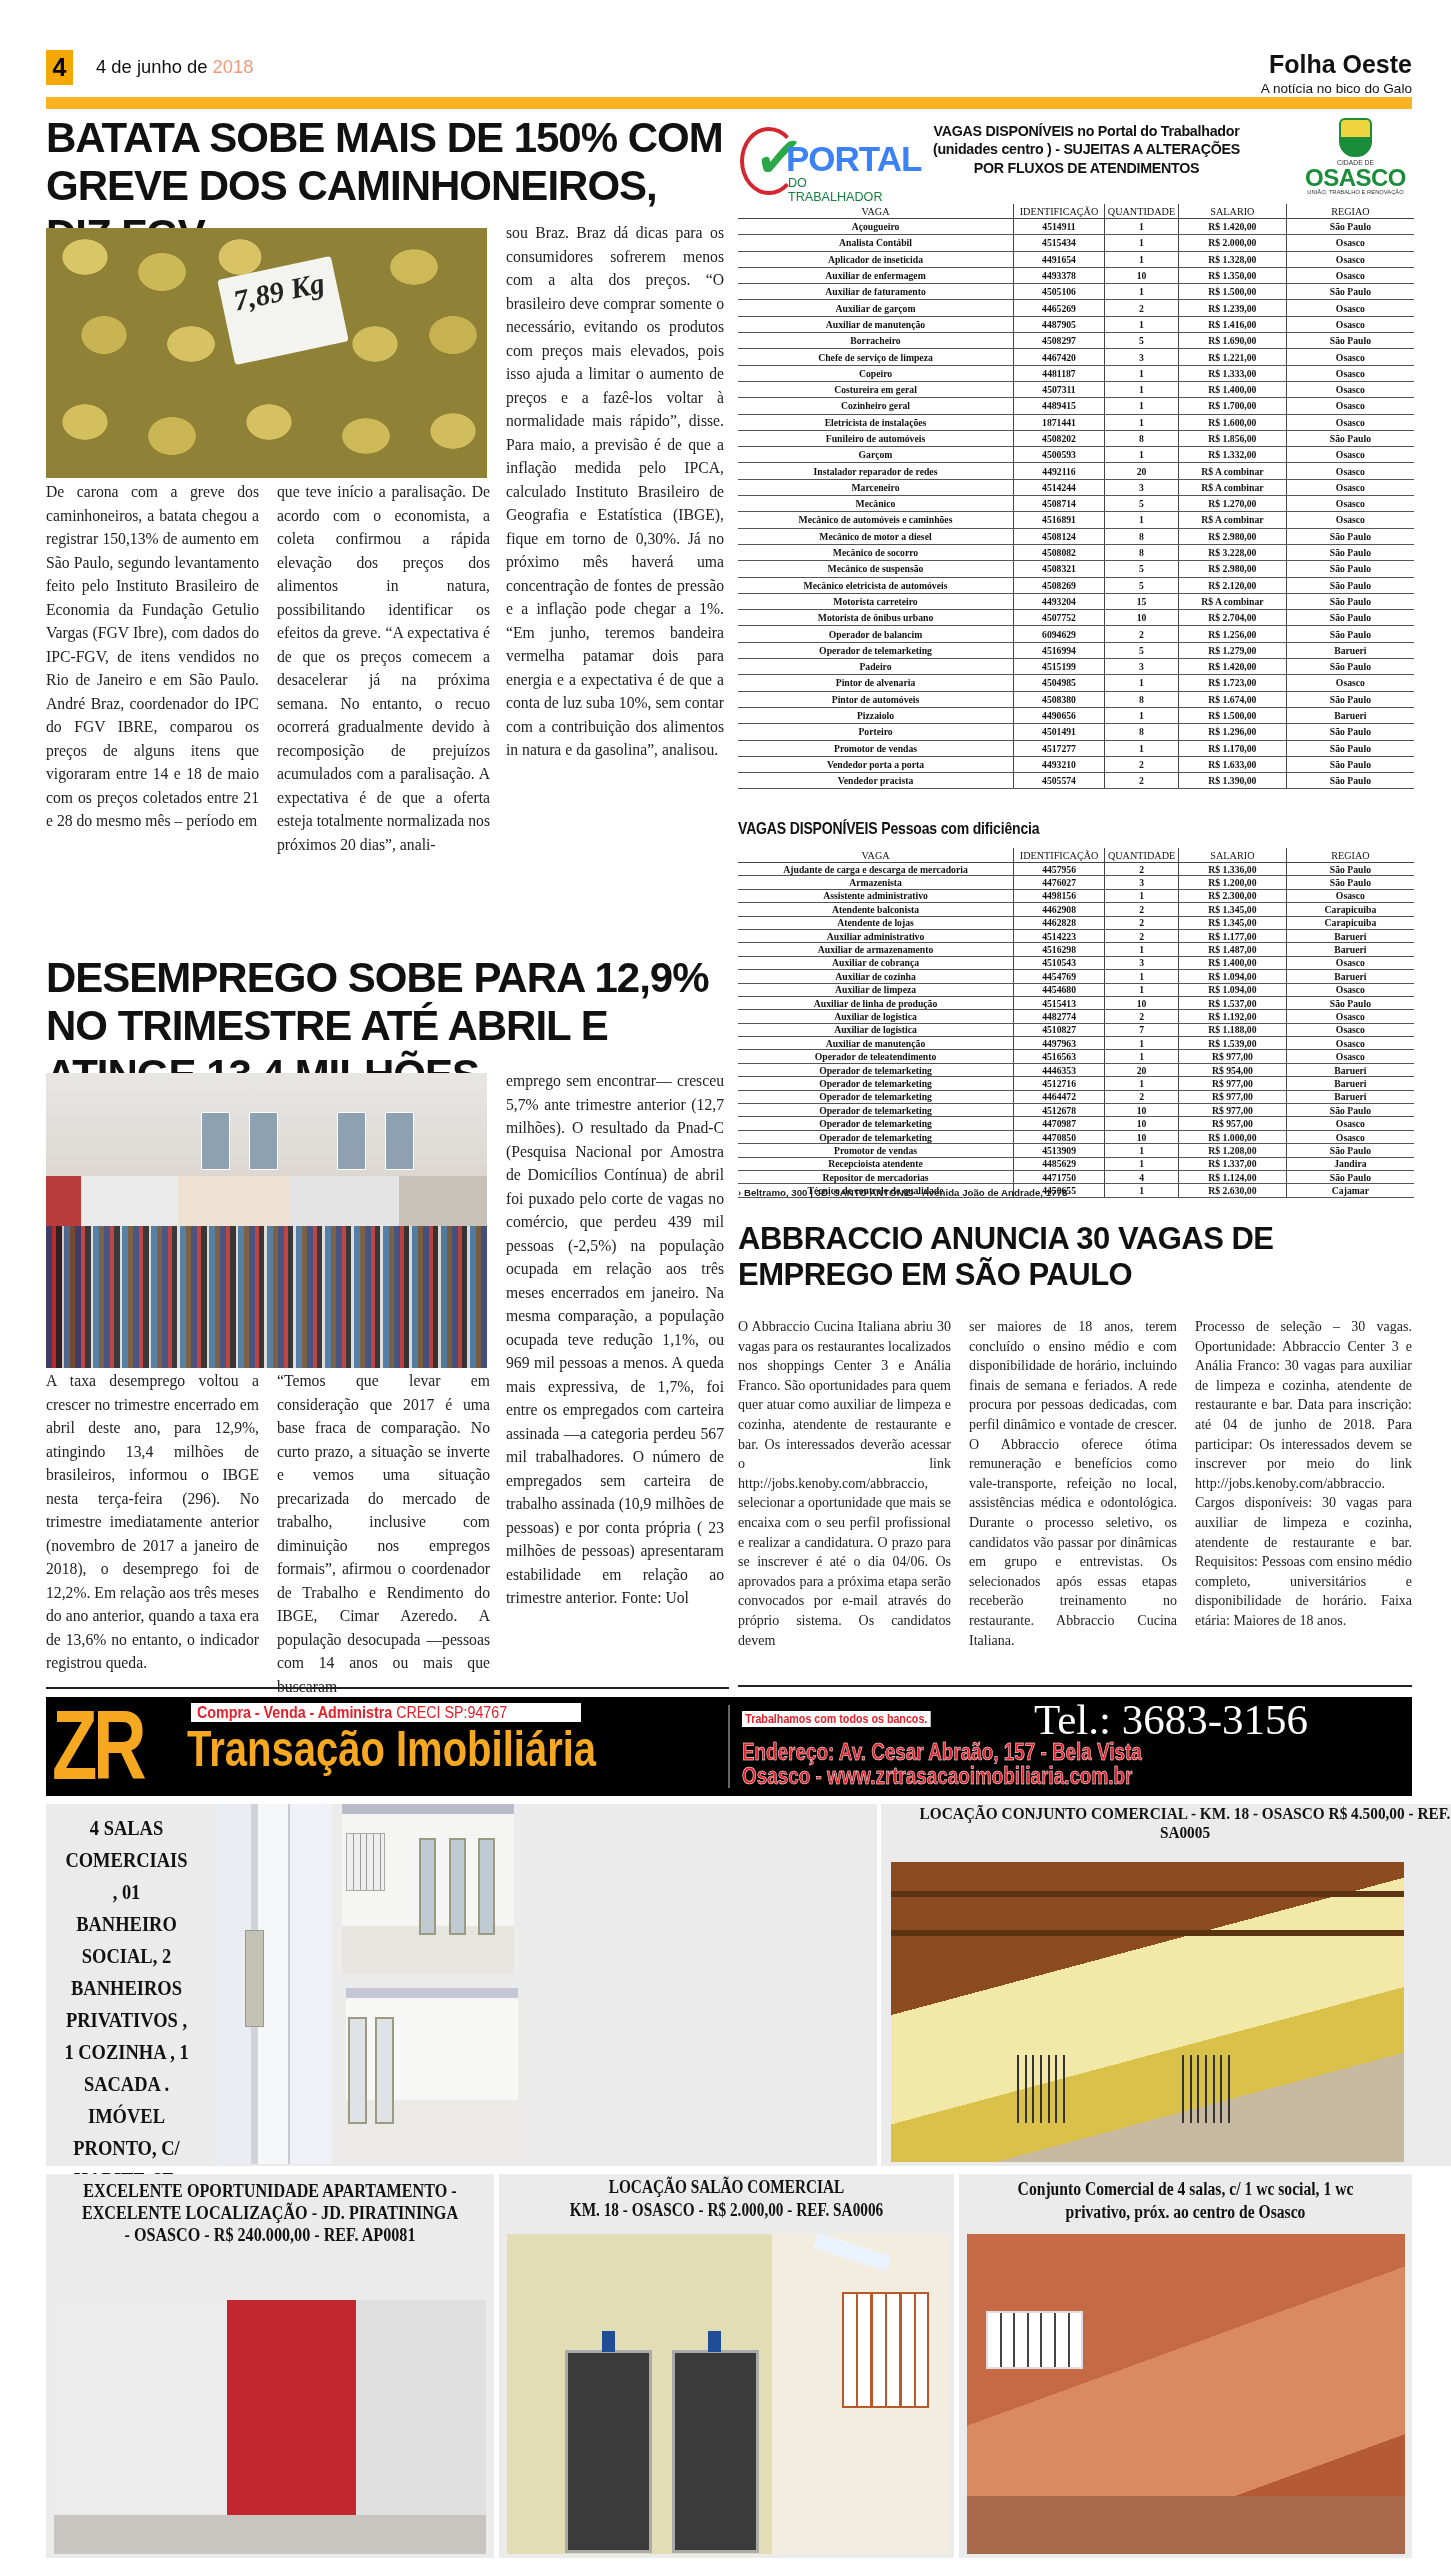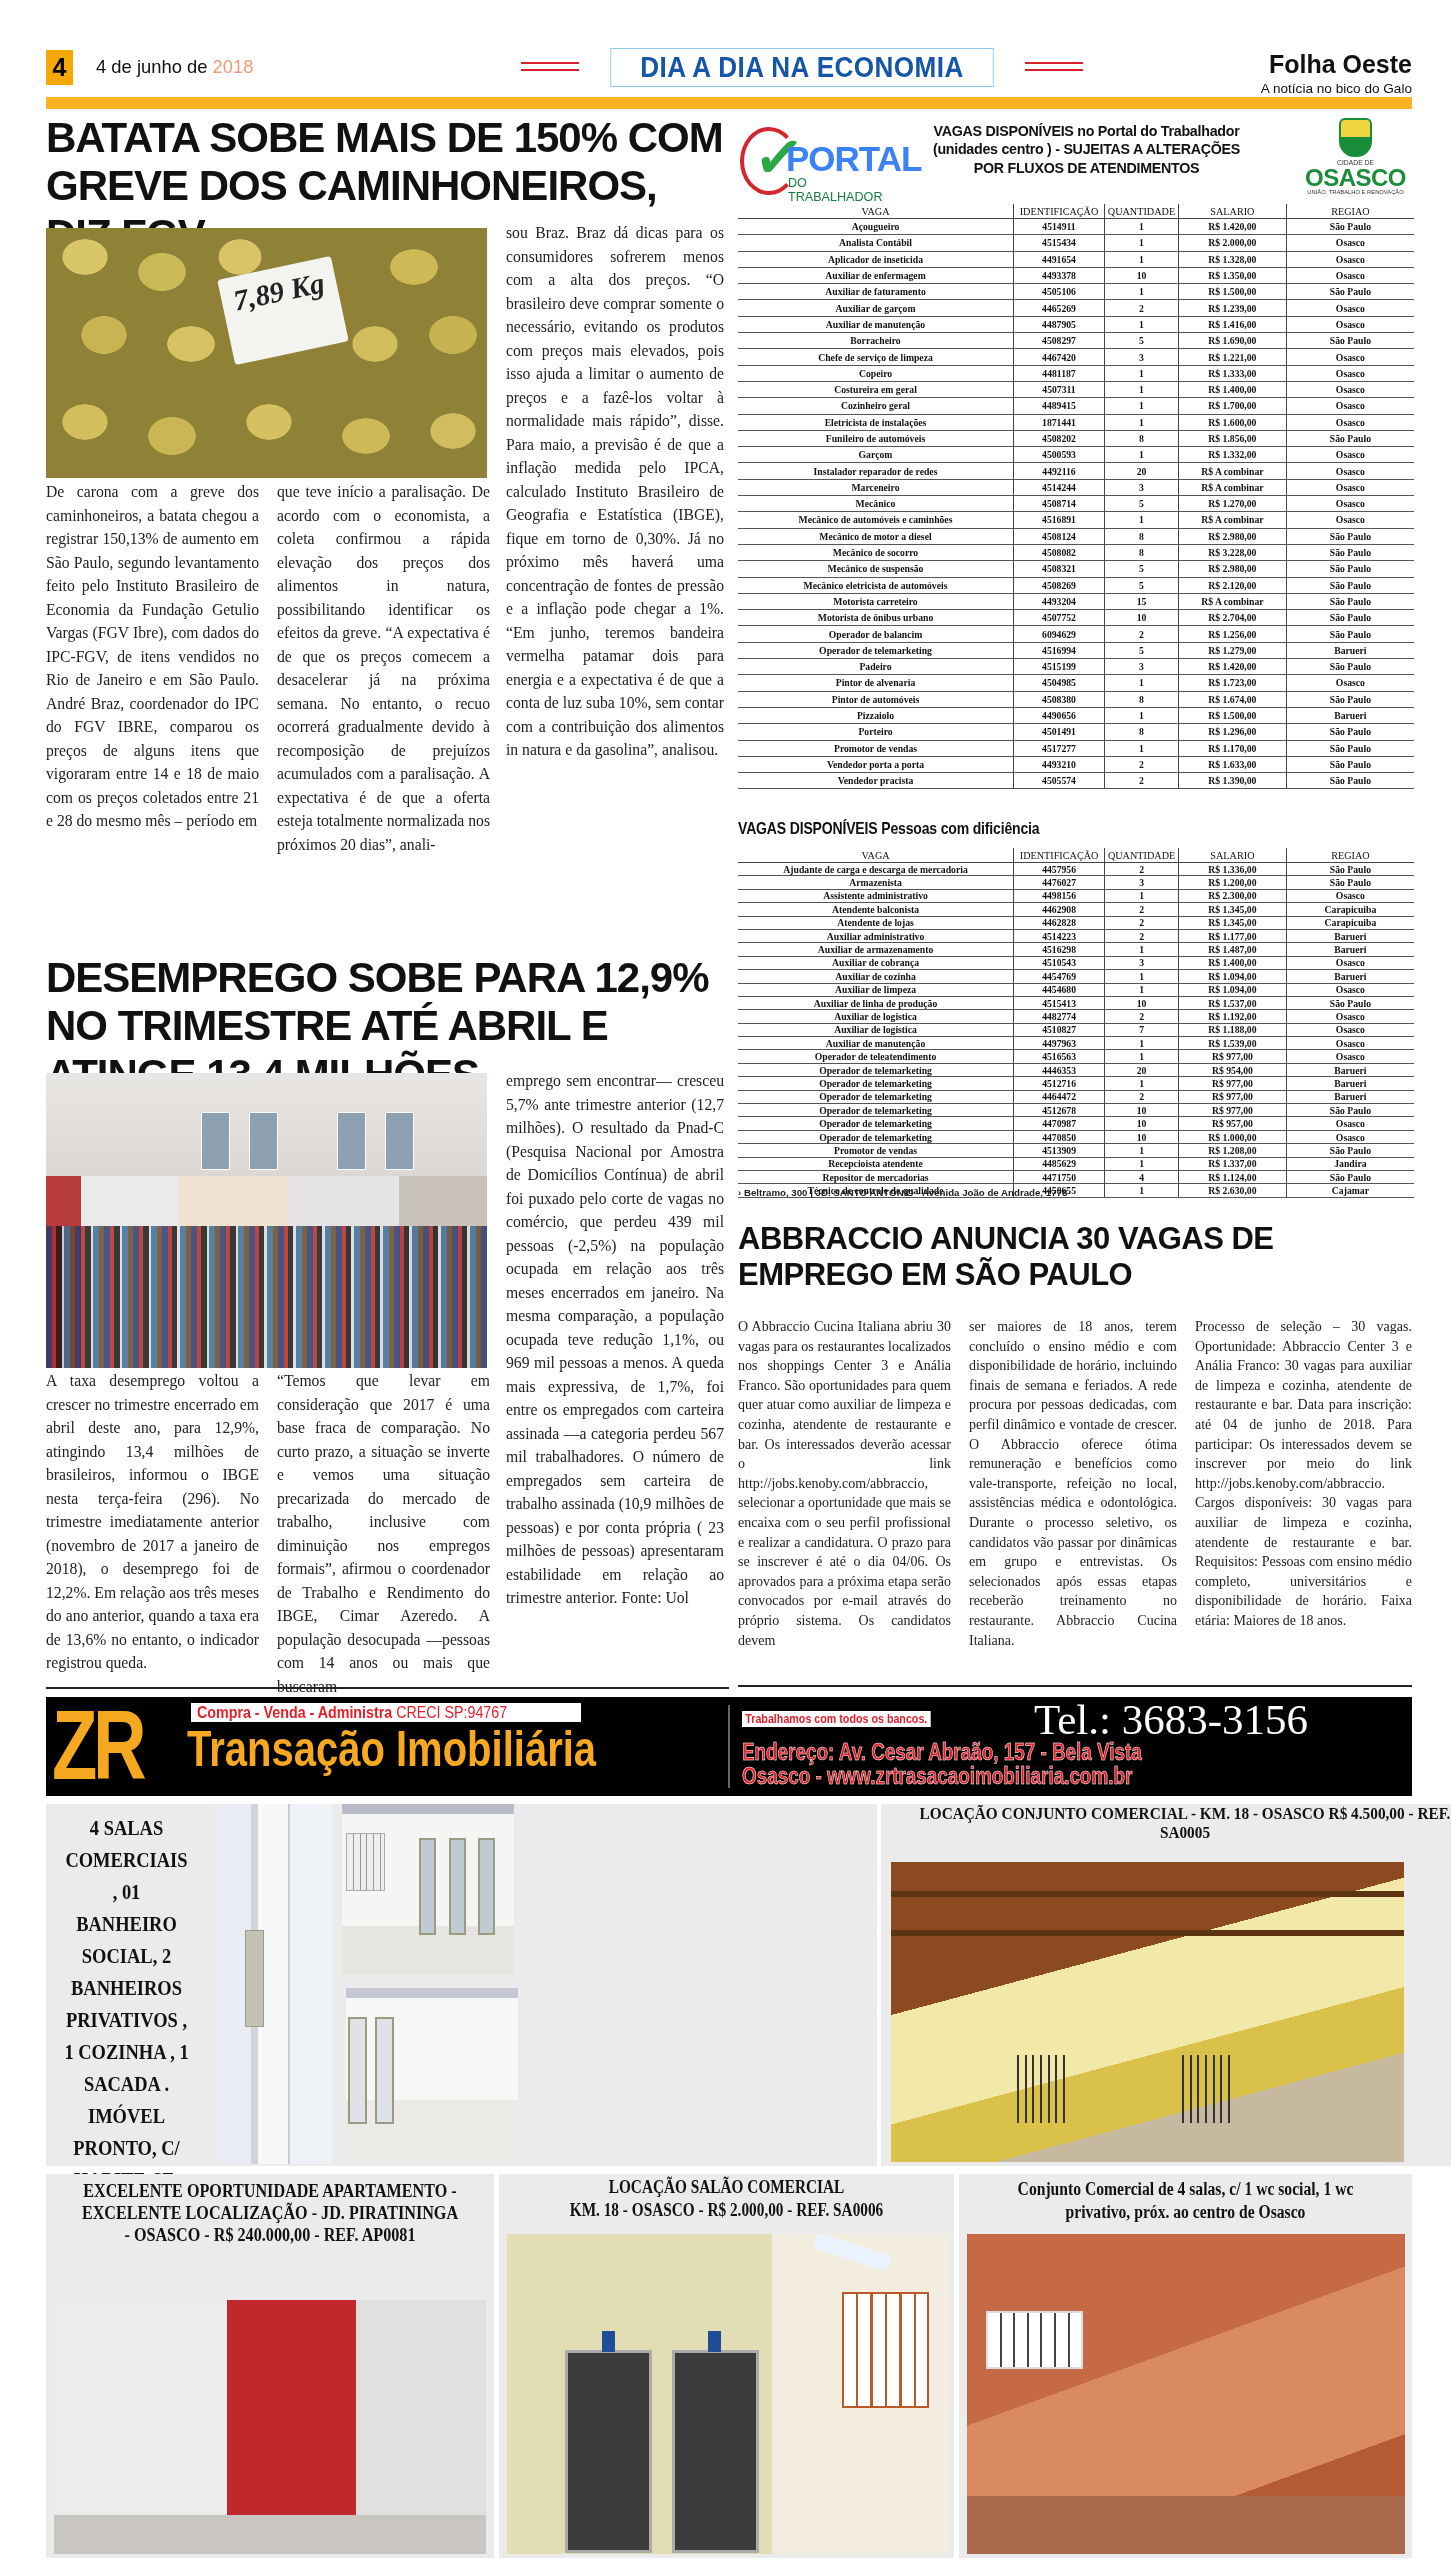--- a/index.html
+++ b/index.html
@@ -138,25 +138,20 @@
   .orangeroom { left: 7.7px; top: 60px; width: 438px; height: 320px; background: linear-gradient(160deg, #c66a45 0 40%, #d98a60 40% 75%, #b45a35 75%); }
   .orangeroom .win { position: absolute; left: 19.4px; top: 77px; width: 97px; height: 58px; background: repeating-linear-gradient(90deg, #fff 0 11.6px, #444 11.6px 13.6px); border: 2.9px solid #ddd; }
   .orangeroom .fl { position: absolute; left: 0; right: 0; bottom: 0; height: 58px; background: #a86a4a; }
 </style>
 </head>
 <body>
 
 <div class="hdr">
   <div class="pgnum">4</div>
   <div class="date"><span>4 de junho de </span><span class="yr">2018</span></div>
-  <div class="sec-wrap">
-    <div class="sec-line l"></div>
-    <div class="sec-title">DIA A DIA NA ECONOMIA</div>
-    <div class="sec-line r"></div>
-  </div>
   <div class="brand">
     <div class="n">Folha Oeste</div>
     <div class="s">A notícia no bico do Galo</div>
   </div>
 </div>
 <div class="orange-bar"></div>
 
 <h1 class="hl hl1">BATATA SOBE MAIS DE 150% COM GREVE DOS CAMINHONEIROS, DIZ FGV</h1>
 <div class="photo potatoes">
   <div class="pricetag">7,89 Kg</div>

